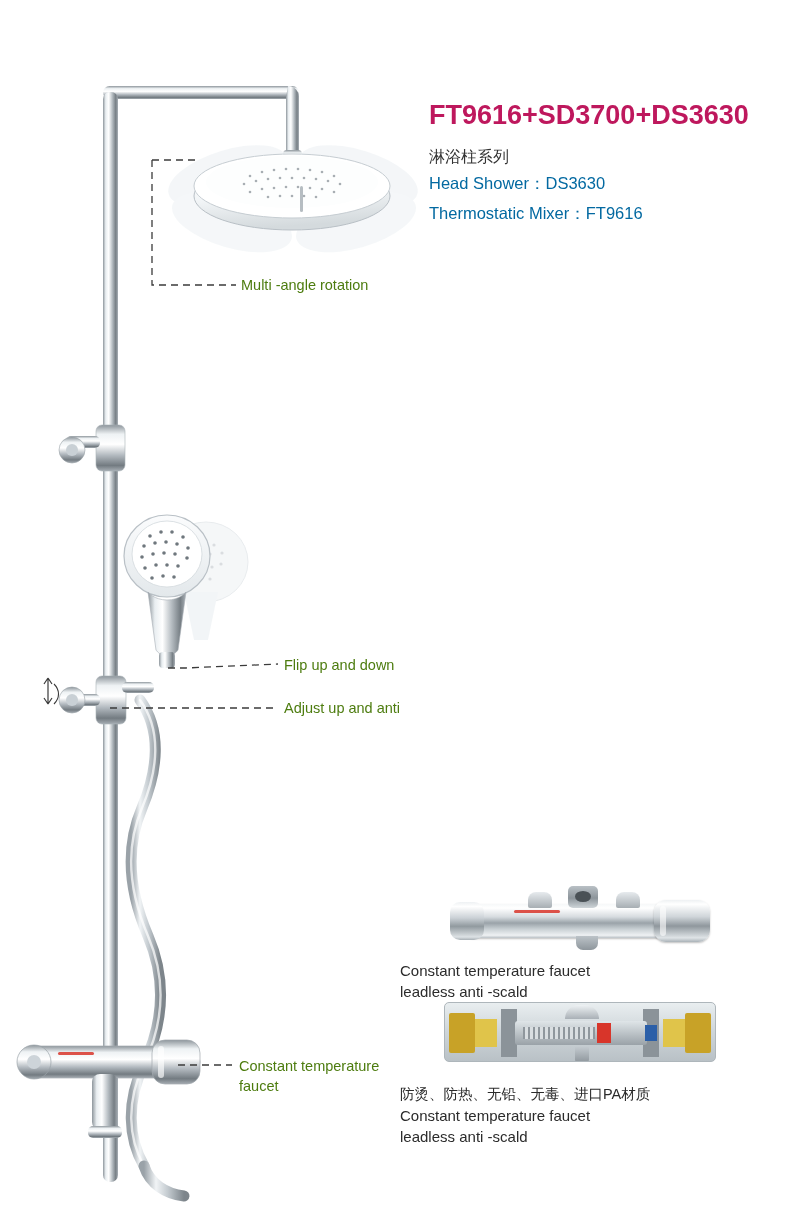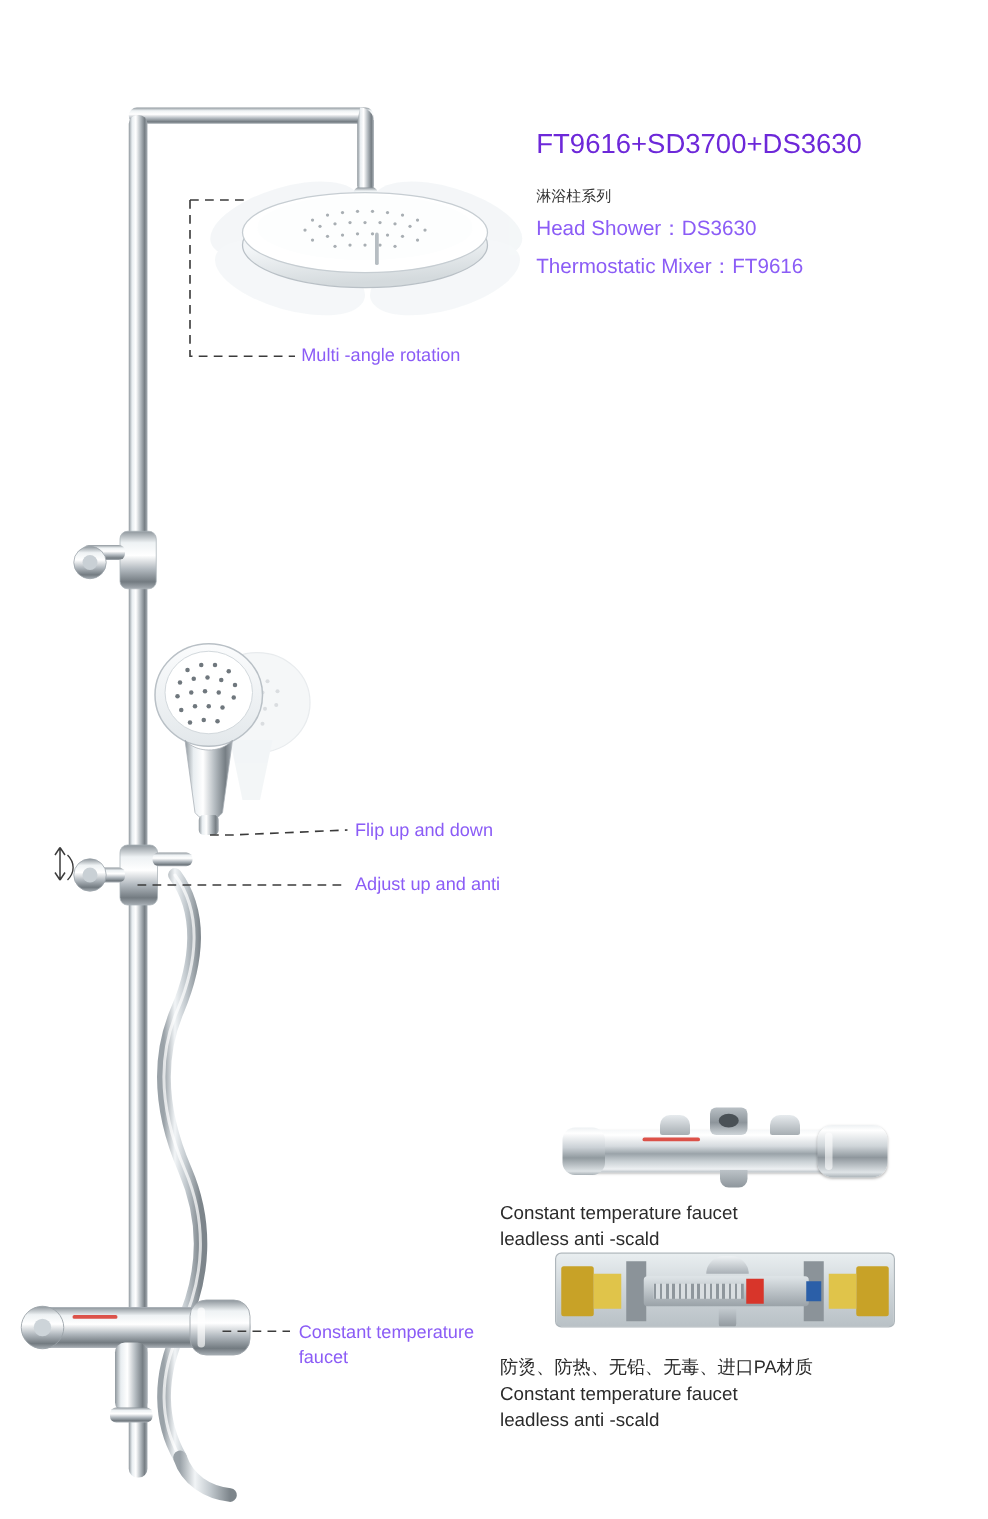--- a/index.html
+++ b/index.html
@@ -16,45 +16,45 @@
   }
 
   
   .spec-block {
     position: absolute;
     left: 429px;
     top: 100px;
     width: 345px;
   }
   .spec-title {
-    font-size: 22px;
-    font-weight: normal;
+    font-size: 27px;
+    font-weight: bold;
     letter-spacing: 0px;
     line-height: 30px;
-    color: #6d28d9;
+    color: #be185d;
     white-space: nowrap;
   }
   .spec-series {
-    font-size: 12px;
+    font-size: 16px;
     color: #333;
     margin-top: 16px;
     line-height: 22px;
   }
   .spec-line {
     font-size: 16.5px;
-    color: #8b5cf6;
+    color: #0369a1;
     line-height: 30px;
     white-space: nowrap;
   }
 
   
   .callout {
     position: absolute;
     font-size: 14.5px;
-    color: #8b5cf6;
+    color: #4d7c0f;
     line-height: 20px;
     white-space: nowrap;
   }
 
   
   .bottom-block {
     position: absolute;
     left: 400px;
     top: 880px;
     width: 360px;

